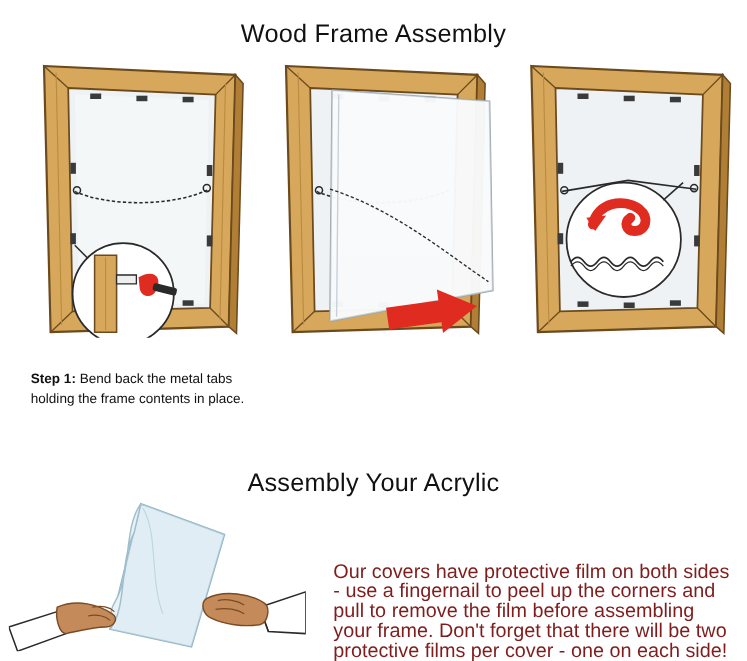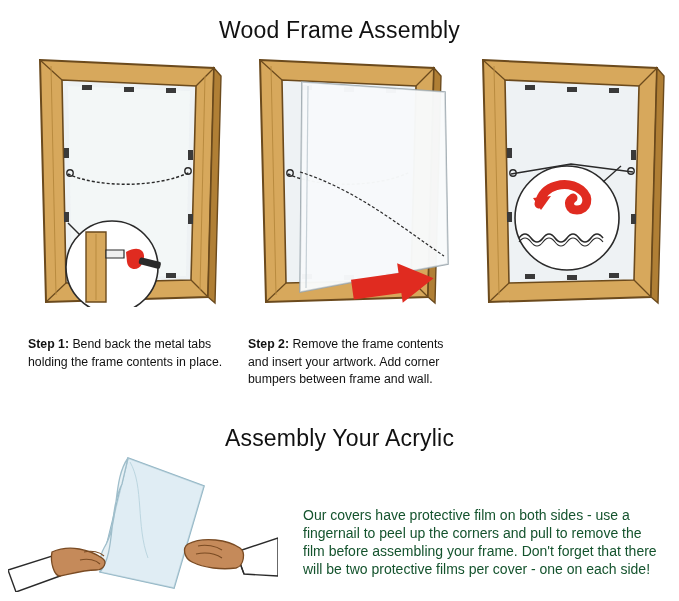--- a/index.html
+++ b/index.html
@@ -91,23 +91,23 @@
     left: 8px;
     top: 0;
     width: 270px;
     height: 140px;
   }
   .acrylic-text {
     position: absolute;
     left: 303px;
     top: 40px;
     width: 362px;
-    font-size: 14px;
+    font-size: 18px;
     line-height: 18px;
-    color: #14532d;
+    color: #7f1d1d;
   }
 
   svg { display: block; }
 </style>
 </head>
 <body>
 
 <div class="page">
 
   <h1 id="title-wood" class="section-title">Wood Frame Assembly</h1>
@@ -192,21 +192,20 @@
 
           <polygon points="54,30 197,40 200,212 52,240" fill="#f2f6f8" stroke="#9aa6ad" stroke-width="1.6" opacity="0.95"></polygon>
           <polygon points="54,30 197,40 200,212 52,240" fill="#ffffff" opacity="0.45"></polygon>
           <line x1="60" y1="34" x2="58" y2="236" stroke="#c6d0d6" stroke-width="1.2"></line>
 
           <path d="M52,120 C110,138 160,180 196,204" fill="none" stroke="#2a2a2a" stroke-width="1.2" stroke-dasharray="3 2"></path>
 
           <polygon points="104,222 152,222 152,212 186,232 152,252 152,242 104,242" fill="#e02b20" transform="rotate(-8 145 232)"></polygon>
         </svg>
       </div>
-      <p class="step-caption"><b>Step 2:</b><span> Remove the frame contents and insert your artwork. Add corner bumpers between frame and wall.</span></p>
     </div>
 
     <div class="step step-3">
       <div class="step-art">
         <svg width="205" height="255" viewBox="0 0 205 255" xmlns="http://www.w3.org/2000/svg">
 
           <polygon points="12,8 186,16 180,245 18,250" fill="#d7a85c" stroke="#6b4a1d" stroke-width="2"></polygon>
           <polygon points="34,28 168,34 163,228 38,231" fill="#eef2f4" stroke="#6b4a1d" stroke-width="1.6"></polygon>
           <line x1="12" y1="8" x2="34" y2="28" stroke="#6b4a1d" stroke-width="1.2"></line>
           <line x1="186" y1="16" x2="168" y2="34" stroke="#6b4a1d" stroke-width="1.2"></line>

